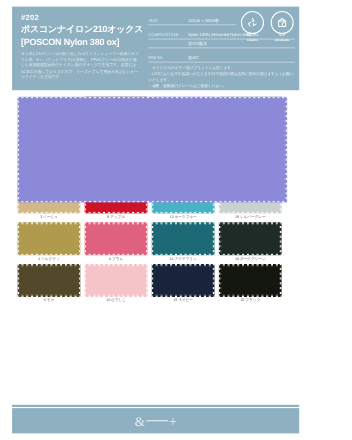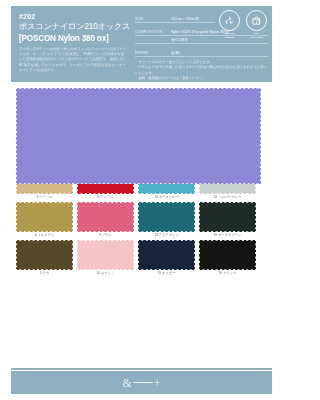--- a/index.html
+++ b/index.html
@@ -34,21 +34,21 @@
   }
   .sku {
     font-size: 7px;
     font-weight: bold;
     letter-spacing: 0.2px;
     line-height: 9px;
     margin-bottom: 1px;
   }
   .title-jp {
     font-size: 8.2px;
-    font-weight: normal;
+    font-weight: bold;
     line-height: 10.5px;
     letter-spacing: -0.2px;
     white-space: nowrap;
   }
   .title-en {
     font-size: 8.2px;
     font-weight: bold;
     line-height: 11px;
     letter-spacing: -0.2px;
     white-space: nowrap;

